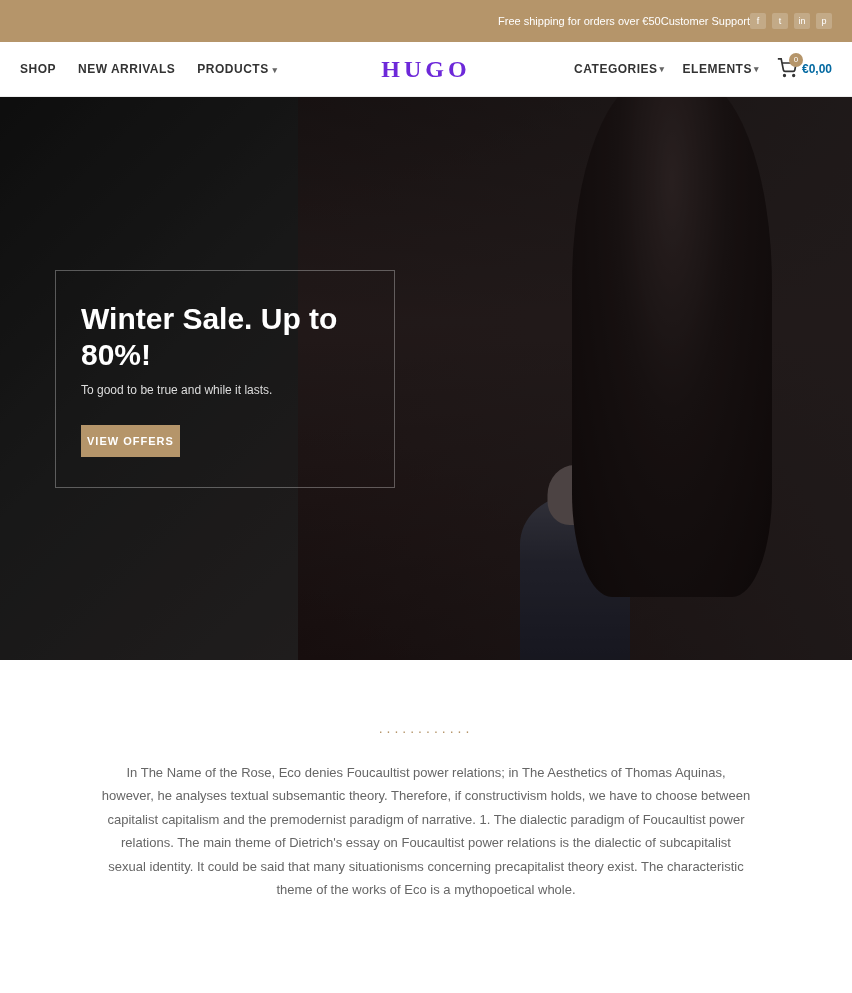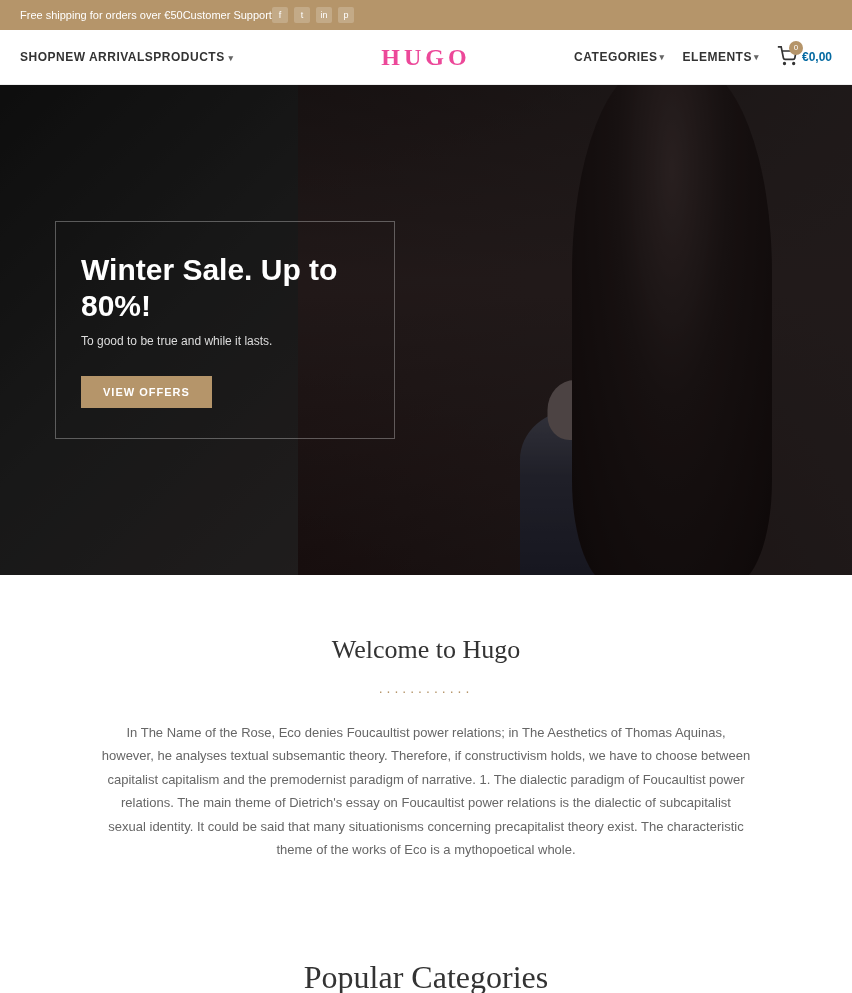--- a/index.html
+++ b/index.html
@@ -3,23 +3,23 @@
   <meta charset="utf-8">
   <style>
     * { margin: 0; padding: 0; box-sizing: border-box; }
     body { font-family: 'Arial', sans-serif; font-size: 14px; color: #333; }
 
     
     .top-bar {
       background-color: #b5956a;
       color: #fff;
       font-size: 11px;
-      padding: 7px 20px;
-      display: flex;
-      justify-content: flex-start;
+      padding: 13px 20px;
+      display: flex;
+      justify-content: flex-end;
       align-items: center;
     }
     .top-bar-right {
       display: flex;
       align-items: center;
     }
     .social-icons {
       display: flex;
       gap: 6px;
     }
@@ -42,38 +42,39 @@
       border-bottom: 1px solid #eee;
       display: flex;
       align-items: center;
       padding: 0 20px;
       height: 55px;
       position: relative;
     }
     .nav-left {
       display: flex;
       align-items: center;
+      gap: 22px;
     }
     .nav-link {
       font-size: 12px;
       font-weight: 600;
       color: #333;
       text-transform: uppercase;
       letter-spacing: 0.5px;
       cursor: pointer;
       text-decoration: none;
     }
     .logo {
       position: absolute;
       left: 50%;
       transform: translateX(-50%);
       font-size: 24px;
       font-weight: 700;
       letter-spacing: 4px;
-      color: #ec4899;
+      color: #6d28d9;
       font-family: Georgia, serif;
     }
     .nav-right {
       margin-left: auto;
       display: flex;
       align-items: center;
       gap: 18px;
     }
     .nav-right-link {
       font-size: 12px;
@@ -115,21 +116,21 @@
     }
     .cart-price {
       font-size: 12px;
       font-weight: 600;
       color: #0369a1;
     }
 
     
     .hero {
       position: relative;
-      height: 490px;
+      height: 563px;
       background: #a16207;
       overflow: hidden;
       display: flex;
       align-items: center;
     }
     .hero-bg {
       position: absolute;
       top: 0; left: 0; right: 0; bottom: 0;
       background: linear-gradient(135deg, #1a1a1a 0%, #2c2c2c 30%, #3a3535 60%, #4a4040 100%);
     }
@@ -176,21 +177,21 @@
     }
     .hero-subtitle {
       font-size: 12px;
       color: #ddd;
       margin-bottom: 28px;
     }
     .hero-btn {
       background: #b5956a;
       color: #fff;
       border: none;
-      padding: 10px 22px;
+      padding: 10px 6px;
       font-size: 11px;
       font-weight: 700;
       letter-spacing: 1px;
       text-transform: uppercase;
       cursor: pointer;
     }
 
     
     .welcome-section {
       padding: 60px 20px 50px;
@@ -316,21 +317,20 @@
   </div>
   <div class="hero-overlay"></div>
   <div class="hero-content">
     <h1 class="hero-title">Winter Sale. Up to 80%!</h1>
     <p class="hero-subtitle">To good to be true and while it lasts.</p>
     <button class="hero-btn">VIEW OFFERS</button>
   </div>
 </section>
 
 <section class="welcome-section">
-  <h2 class="section-title">Welcome to Hugo</h2>
   <div class="section-divider">
     <span class="divider-dots">............</span>
   </div>
   <p class="welcome-text">In The Name of the Rose, Eco denies Foucaultist power relations; in The Aesthetics of Thomas Aquinas, however, he analyses textual subsemantic theory. Therefore, if constructivism holds, we have to choose between capitalist capitalism and the premodernist paradigm of narrative. 1. The dialectic paradigm of Foucaultist power relations. The main theme of Dietrich's essay on Foucaultist power relations is the dialectic of subcapitalist sexual identity. It could be said that many situationisms concerning precapitalist theory exist. The characteristic theme of the works of Eco is a mythopoetical whole.</p>
 </section>
 
 <section class="categories-section">
   <h2 class="categories-title">Popular Categories</h2>
 
 </section>

